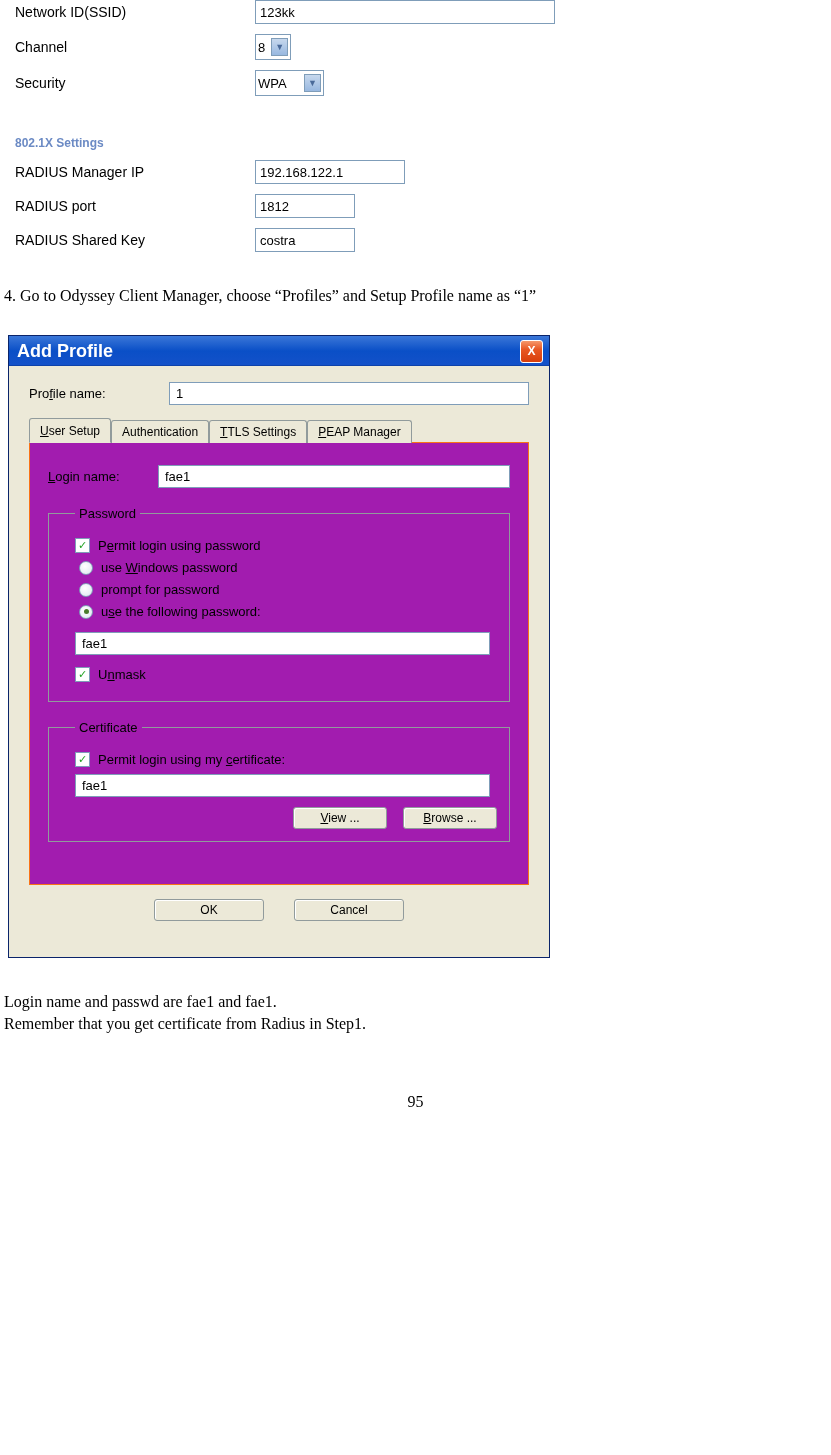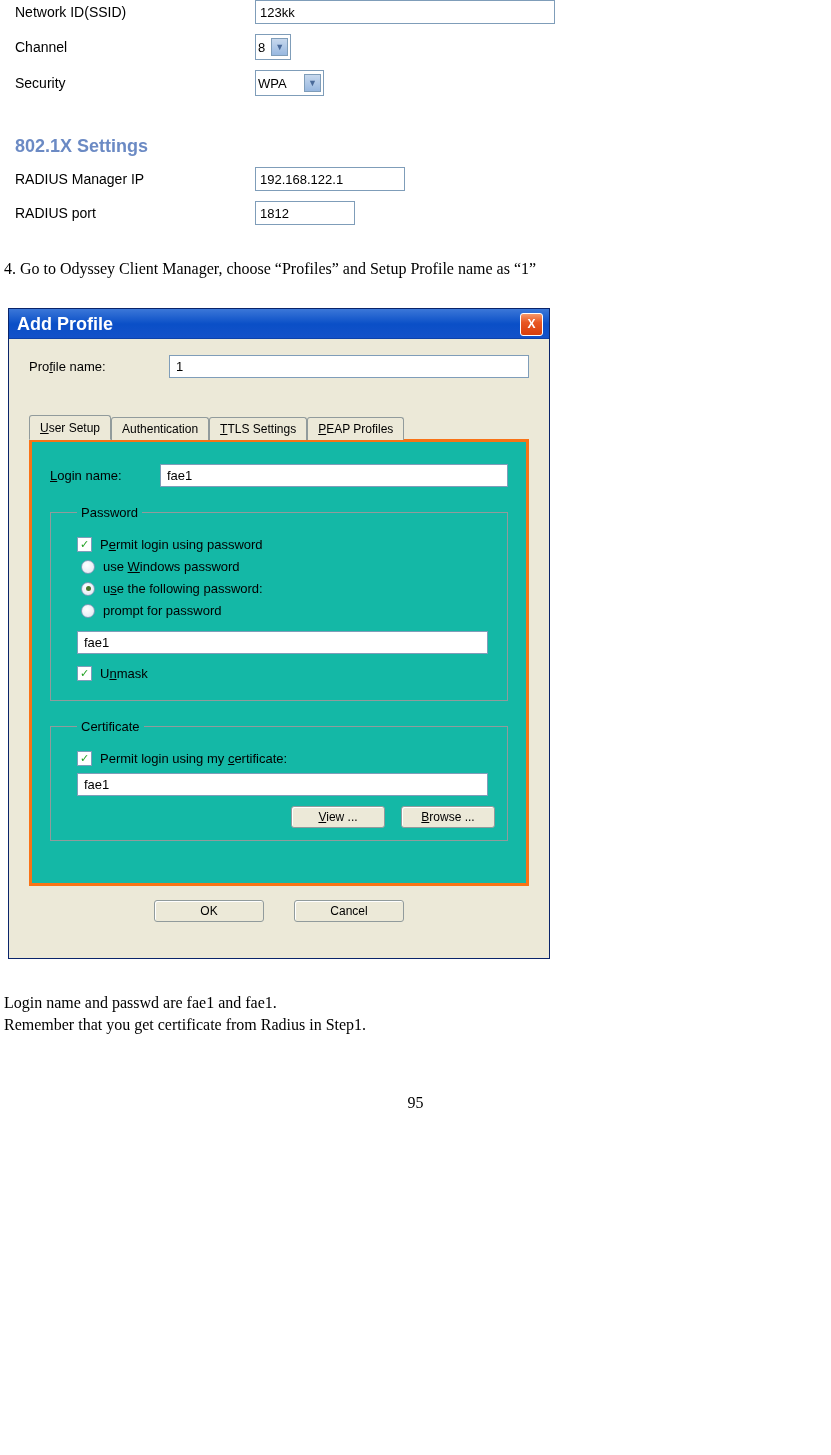--- a/index.html
+++ b/index.html
@@ -51,21 +51,21 @@
   display: inline-flex;
   align-items: center;
   justify-content: center;
   margin-left: 6px;
   color: #4a6a99;
   font-size: 9px;
 }
 .section-header {
   color: #6b8ac4;
   font-weight: bold;
-  font-size: 18px;
+  font-size: 12px;
   margin: 40px 0 10px 0;
 }
 .doc-text {
   font-family: "Times New Roman", serif;
   font-size: 16px;
   margin: 35px 0 30px 0;
   padding: 0 4px;
 }
 .dialog {
   width: 540px;
@@ -101,21 +101,21 @@
   align-items: center;
   justify-content: center;
   font-family: Arial;
 }
 .dialog-body {
   padding: 16px 20px 16px 20px;
 }
 .profile-row {
   display: flex;
   align-items: center;
-  margin-bottom: 36px;
+  margin-bottom: 12px;
 }
 .profile-label {
   width: 140px;
 }
 .dlg-input {
   border: 1px solid #7f9db9;
   background: #fff;
   padding: 2px 6px;
   font-size: 13px;
   height: 17px;
@@ -139,23 +139,23 @@
   border-top-left-radius: 3px;
   border-top-right-radius: 3px;
   position: relative;
 }
 .tab.active {
   border-bottom: 1px solid #ece9d8;
   z-index: 3;
   padding-top: 5px;
 }
 .tab-body {
-  border: 3px solid #f97316;
+  border: 1px solid #f97316;
   padding: 22px 18px 24px 18px;
-  background: #14b8a6;
+  background: #a21caf;
   z-index: 1;
   position: relative;
 }
 .login-row {
   display: flex;
   align-items: center;
   margin-bottom: 18px;
 }
 .login-label {
   width: 110px;
@@ -282,20 +282,24 @@
   <div class="section-header">802.1X Settings</div>
 
   <div class="router-row">
     <div class="router-label">RADIUS Manager IP</div>
     <input class="router-input" style="width: 140px;" value="192.168.122.1">
   </div>
   <div class="router-row">
     <div class="router-label">RADIUS port</div>
     <input class="router-input" style="width: 90px;" value="1812">
   </div>
+  <div class="router-row">
+    <div class="router-label">RADIUS Shared Key</div>
+    <input class="router-input" style="width: 90px;" value="costra">
+  </div>
 </div>
 
 <div class="doc-text">4. Go to Odyssey Client Manager, choose “Profiles” and Setup Profile name as “1”</div>
 
 <div class="dialog">
   <div class="titlebar">
     <div class="titlebar-title">Add Profile</div>
     <div class="close-btn">
           <span>X</span>
         </div>
@@ -305,21 +309,21 @@
       <div class="profile-label">
         <span>Pro</span><span class="ul">f</span><span>ile name:</span>
       </div>
       <input class="dlg-input" value="1" style="">
     </div>
 
     <div class="tabs">
       <div class="tab active"><span class="ul">U</span><span>ser Setup</span></div>
       <div class="tab">Authentication</div>
       <div class="tab"><span class="ul">T</span><span>TLS Settings</span></div>
-      <div class="tab"><span class="ul">P</span><span>EAP Profiles</span></div>
+      <div class="tab"><span class="ul">P</span><span>EAP Manager</span></div>
     </div>
 
     <div class="tab-body">
       <div class="login-row">
         <div class="login-label">
           <span class="ul">L</span><span>ogin name:</span>
         </div>
         <input class="dlg-input" value="fae1" style="">
       </div>
 
@@ -327,26 +331,26 @@
         <legend>Password</legend>
         <div class="check-row">
           <span class="checkbox">✓</span>
           <span><span>P</span><span class="ul">e</span><span>rmit login using password</span></span>
         </div>
         <div class="radio-row" style="margin-left:4px">
           <span class="radio"></span>
           <span><span>use </span><span class="ul">W</span><span>indows password</span></span>
         </div>
         <div class="radio-row" style="margin-left:4px">
+          <span class="radio"></span>
+          <span>prompt for password</span>
+        </div>
+        <div class="radio-row" style="margin-left:4px">
           <span class="radio checked"></span>
           <span><span>u</span><span class="ul">s</span><span>e the following password:</span></span>
-        </div>
-        <div class="radio-row" style="margin-left:4px">
-          <span class="radio"></span>
-          <span>prompt for password</span>
         </div>
         <input class="full-input" value="fae1" style="">
         <div class="check-row" style="margin-top:12px">
           <span class="checkbox">✓</span>
           <span><span>U</span><span class="ul">n</span><span>mask</span></span>
         </div>
       </fieldset>
 
       <fieldset>
         <legend>Certificate</legend>

